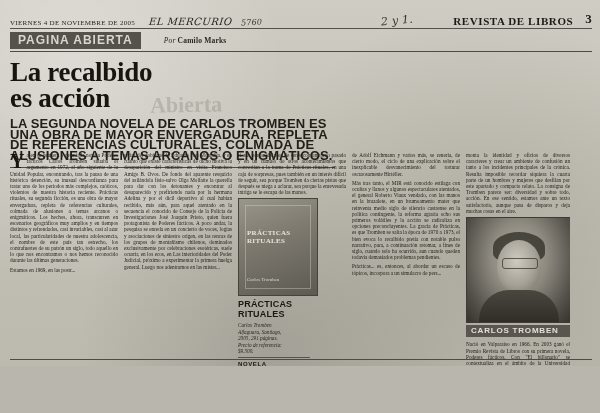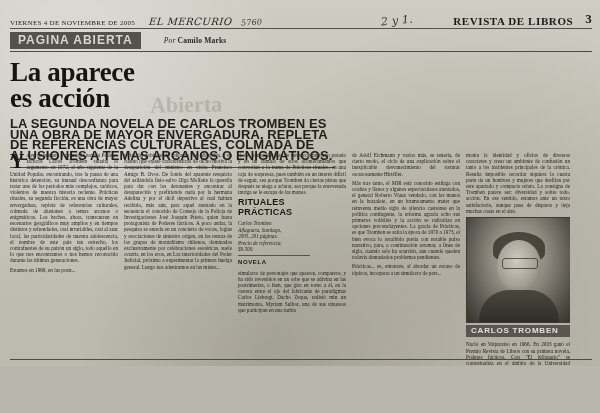--- a/index.html
+++ b/index.html
@@ -370,21 +370,21 @@
   <div class="banner">
     <span class="tag">PAGINA ABIERTA</span>
     <span class="byline">
       <span>Por</span>
       <b>Camilo Marks</b>
     </span>
   </div>
   <div class="banner-rule"></div>
 
   <div class="headline">
-    <div>La aparece</div>
+    <div>La recalbido</div>
     <div>es acción</div>
   </div>
   <div class="deck">LA SEGUNDA NOVELA DE CARLOS TROMBEN ES UNA OBRA DE MAYOR ENVERGADURA, REPLETA DE REFERENCIAS CULTURALES, COLMADA DE ALUSIONES A TEMAS ARCANOS O ENIGMÁTICOS.</div>
   <div class="deck-rule"></div>
 
   <div class="ghost">Abierta</div>
 
   <div class="columns">
 
     <div class="col">
@@ -392,24 +392,29 @@
       <p>Estamos en 1969, en las postr...</p>
     </div>
 
     <div class="col">
       <p>rerías del gobierno de Eduardo Frei Montalva, y en cuanto que existe características de dicho motiva la desaparición del ministro en visita Francisco Amigo B. Ovos. De fondo del aparente resquicio del asilándola fisio-salvo Olga Molfatte la querella para dar con los detonantes y encontrar al desaparecido y prefiriendo nada por la hermana Adelina y por el dicil deportivo al cual habían recibido, más aún, para aquel atentado en la secuencia el conocido de Consejo de la Policía de Investigaciones José Joaquín Prieto, quien fuera protagonista de Poderes fácticos. A poco andar, la pesquisa se enreda en un concierto de voces, logias y asociaciones de siniestro origen, en las rencas de los grupos de montañismo chilenos, dominados exclusivamente por celebraciones esotéricas, suele ocurrir, en los ecos, en Las interioridades del Poder Judicial, próximo a experimentar la primera huelga general. Luego nos adentramos en las mister...</p>
     </div>
 
     <div class="col">
       <p>riosas personalidades de seres con un torvo pasado y en un cúmulo de otros acontecimientos que convertían a la trama de Prácticas rituales, en una caja de sorpresas, pues también en un interés difícil de seguir, sea porque Tromben da ciertas pistas que después se niega a aclarar, sea porque la enrevesada intriga se le escapa de las manos.</p>
 
+      <div class="bookcover">
+        <div class="bc-inner"></div>
+        <div class="bc-t">PRÁCTICAS RITUALES</div>
+        <div class="bc-a">Carlos Tromben</div>
+      </div>
 
       <div class="book-title">
+        <div>PRÁCTICAS</div>
         <div>RITUALES</div>
-        <div>PRÁCTICAS</div>
       </div>
       <div class="book-meta">
         <div>Carlos Tromben</div>
         <div>Alfaguara, Santiago,</div>
         <div>2005, 291 páginas.</div>
         <div>Precio de referencia:</div>
         <div>$9.500.</div>
       </div>
       <div class="book-rule"></div>
       <div class="book-genre">NOVELA</div>

